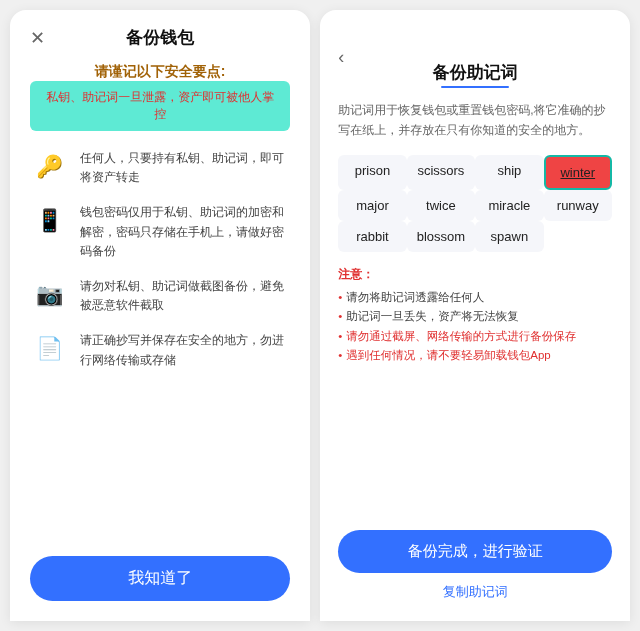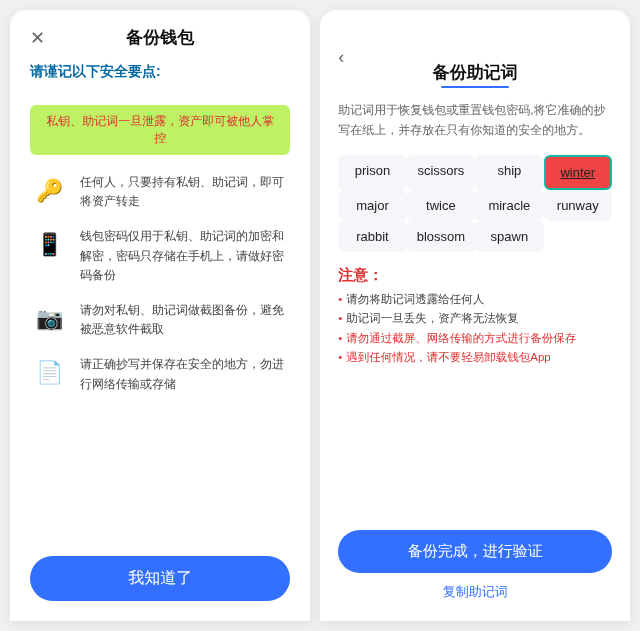--- a/index.html
+++ b/index.html
@@ -48,26 +48,26 @@
       border: none;
     }
     .left-header .title {
       font-size: 17px;
       font-weight: 600;
       color: #111;
     }
     .safety-title {
       font-size: 14px;
       font-weight: 600;
-      color: #0369a1;
-      text-align: left;
-      margin-bottom: 24px;
+      color: #a16207;
+      text-align: center;
+      margin-bottom: 0;
     }
     .warning-box {
-      background: #bef264;
+      background: #5eead4;
       border-radius: 6px;
       padding: 8px 12px;
       margin-bottom: 16px;
     }
     .warning-box .warning-text {
       color: #e03030;
       font-size: 12px;
       text-align: center;
     }
     .safety-items {
@@ -177,21 +177,21 @@
     }
     .word-cell.highlight {
       border: 2px solid #14b8a6;
       background: #ef4444;
       text-decoration: underline;
     }
     .notice-section {
       margin-bottom: 14px;
     }
     .notice-title {
-      font-size: 15px;
+      font-size: 12px;
       color: #e03030;
       font-weight: 600;
       margin-bottom: 5px;
     }
     .notice-item {
       font-size: 11.5px;
       color: #444;
       line-height: 1.7;
       padding-left: 8px;
       position: relative;

